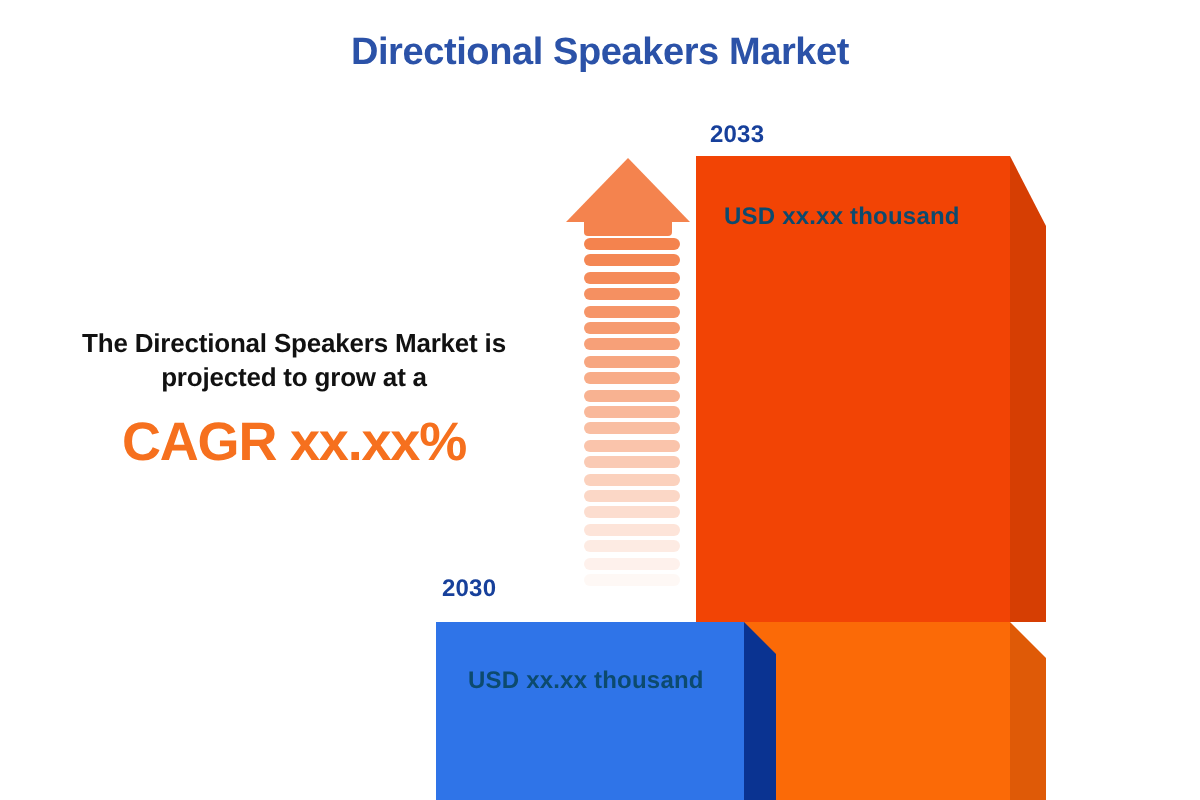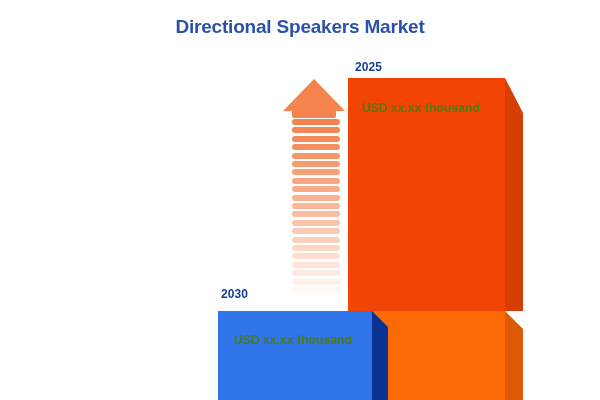--- a/index.html
+++ b/index.html
@@ -90,21 +90,21 @@
   }
   .bl-face{
     position:absolute;
     left:0; top:0;
     width:154px; height:89px;
     background:#2F74E8;
   }
 
   .bar-value{
     position:absolute;
-    color:#4d7c0f;
+    color:#0c4a6e;
     font-size:12px;
     font-weight:bold;
     white-space:nowrap;
     letter-spacing:0.1px;
   }
   #value-2032{ left:14px; top:23px; }
   #value-2024{ left:16px; top:22px; }
 
   
   #arrow{
@@ -173,21 +173,21 @@
   .logo-a{ color:#F6701E; }
   .logo-b{ color:#2B52A8; }
 </style>
 </head>
 <body>
 
 <div id="canvas">
 
   <div class="title">Directional Speakers Market</div>
 
-  <div class="year-label" id="year-2032">2025</div>
+  <div class="year-label" id="year-2032">2033</div>
 
   <div class="bar-group" id="bar-2032">
     <div class="or-side-top"></div>
     <div class="or-side-bot"></div>
     <div class="or-face-top"></div>
     <div class="or-face-bot"></div>
     <div class="bar-value" id="value-2032">USD xx.xx thousand</div>
   </div>
 
   <div class="year-label" id="year-2024">2030</div>
@@ -220,15 +220,20 @@
         <div class="stripe" style="top: 126px; background: rgba(244, 131, 78, 0.32);"></div>
         <div class="stripe" style="top: 134.4px; background: rgba(244, 131, 78, 0.27);"></div>
         <div class="stripe" style="top: 142.8px; background: rgba(244, 131, 78, 0.216);"></div>
         <div class="stripe" style="top: 151.2px; background: rgba(244, 131, 78, 0.16);"></div>
         <div class="stripe" style="top: 159.6px; background: rgba(244, 131, 78, 0.11);"></div>
         <div class="stripe" style="top: 168px; background: rgba(244, 131, 78, 0.055);"></div>
         <div class="stripe" style="top: 176.4px; background: rgba(244, 131, 78, 0);"></div>
       </div>
   </div>
 
+  <div id="statement">
+    <div class="stmt-line">The Directional Speakers Market is</div>
+    <div class="stmt-line">projected to grow at a</div>
+    <div class="stmt-cagr">CAGR xx.xx%</div>
+  </div>
 
 
 </div>
 
 </body></html>

